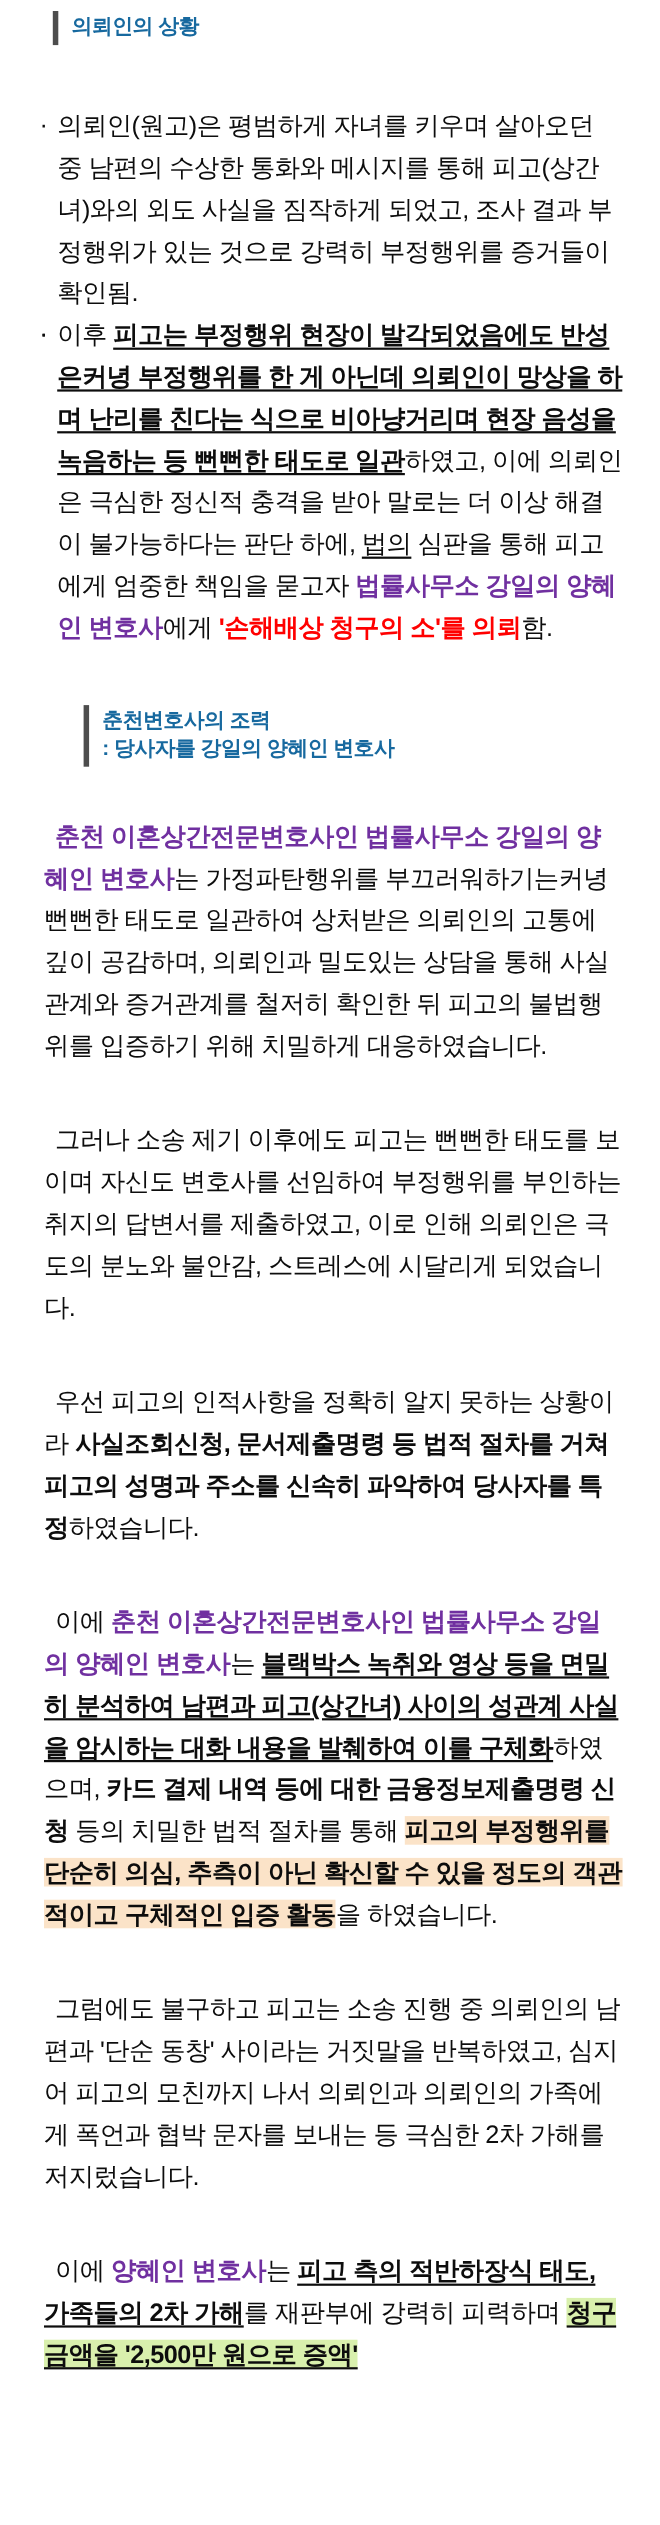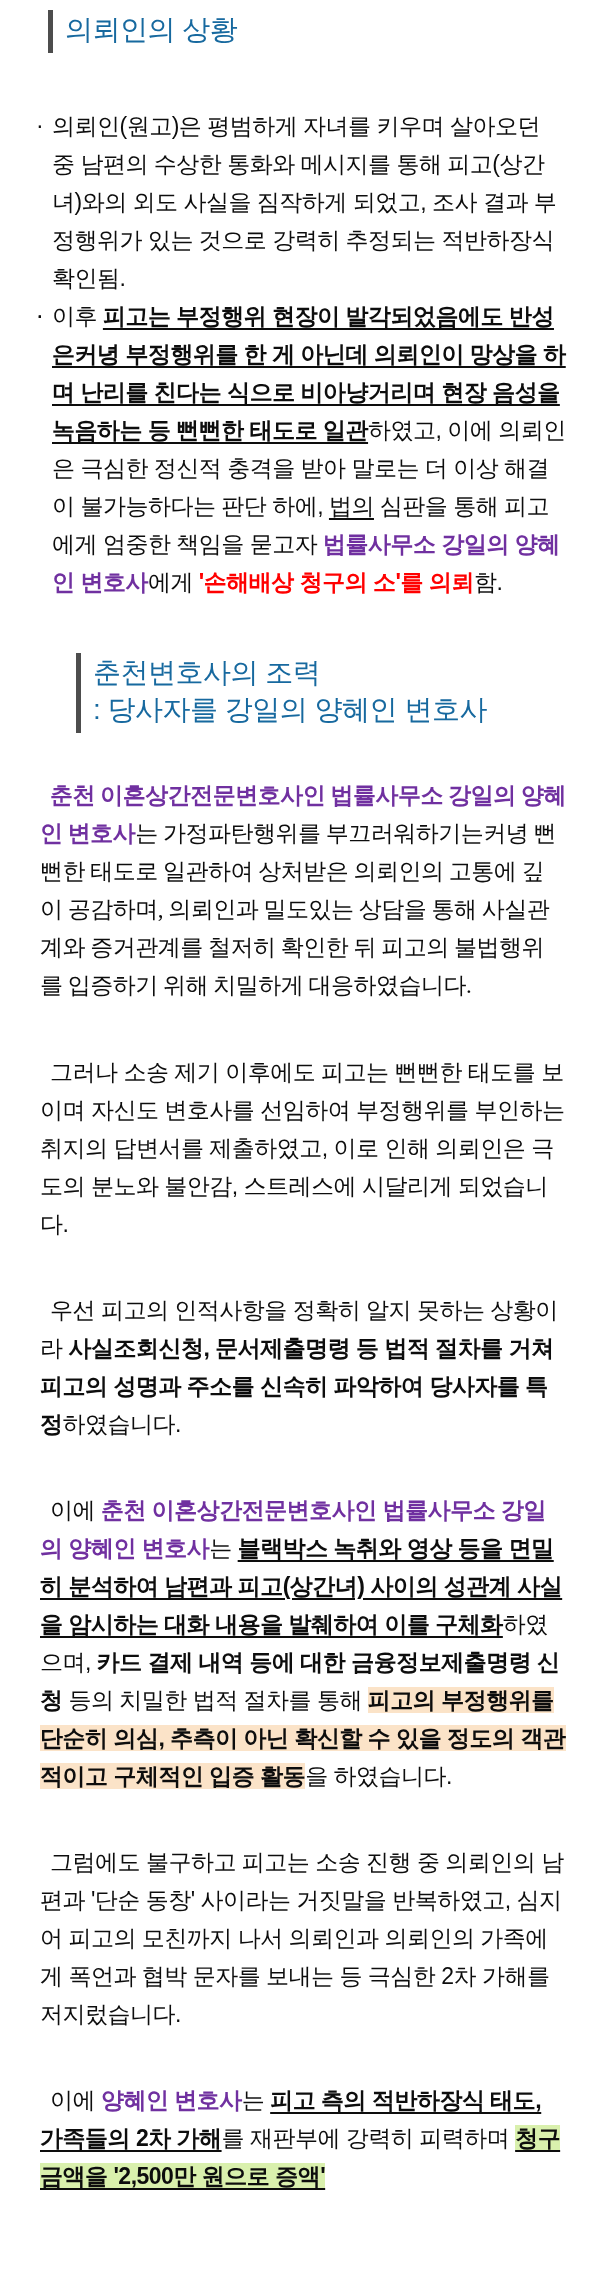--- a/index.html
+++ b/index.html
@@ -30,23 +30,23 @@
     margin-left:8px;
   }
   .sec-bar{
     width:5px;
     background:var(--bar_gray);
     flex:0 0 5px;
   }
   .sec-title{
     margin:0;
     padding:2px 0 4px 12px;
-    font-size:28px;
+    font-size:19px;
     line-height:1.32;
-    font-weight:400;
+    font-weight:700;
     color:var(--heading_blue);
     letter-spacing:-0.5px;
   }
   .sec-title .t-line{display:block;}
   #sec1-header{margin-bottom:54px;}
   #sec2-header{margin-top:52px;margin-bottom:2px;padding-left:28px;}
   
   .bullets{
     list-style:none;
     margin:0;
@@ -68,21 +68,21 @@
   }
   
   .para{
     margin:48px 0 0 0;
     font-size:23px;
     line-height:38px;
     word-break:break-all;
     text-indent:10px;
     letter-spacing:-0.5px;
   }
-  #paragraph-list .para:first-child{margin-top:44px;font-family:Liberation Serif, serif;}
+  #paragraph-list .para:first-child{margin-top:44px;}
   
   .bold{font-weight:700;}
   .underline{
     text-decoration:underline;
     text-decoration-thickness:2px;
     text-underline-offset:4px;
     text-align:center;
   }
   .purple{color:var(--purple);}
   .red{color:var(--red);}
@@ -93,21 +93,21 @@
 <body>
 
 <div class="page">
 
   <section>
     <div class="sec-header" id="sec1-header">
       <div class="sec-bar"></div>
       <h2 class="sec-title">의뢰인의 상황</h2>
     </div>
     <ul class="bullets" id="bullet-list">
-        <li><span class="marker">·</span><span>의뢰인(원고)은 평범하게 자녀를 키우며 살아오던 중 남편의 수상한 통화와 메시지를 통해 피고(상간녀)와의 외도 사실을 짐작하게 되었고, 조사 결과 부정행위가 있는 것으로 강력히 추정되는 적반하장식 확인됨.</span></li>
+        <li><span class="marker">·</span><span>의뢰인(원고)은 평범하게 자녀를 키우며 살아오던 중 남편의 수상한 통화와 메시지를 통해 피고(상간녀)와의 외도 사실을 짐작하게 되었고, 조사 결과 부정행위가 있는 것으로 강력히 부정행위를 증거들이 확인됨.</span></li>
         <li><span class="marker">·</span></li>
         <li><span class="marker">·</span><span>이후 </span><span class="bold underline">피고는 부정행위 현장이 발각되었음에도 반성은커녕 부정행위를 한 게 아닌데 의뢰인이 망상을 하며 난리를 친다는 식으로 비아냥거리며 현장 음성을 녹음하는 등 뻔뻔한 태도로 일관</span><span>하였고, 이에 의뢰인은 극심한 정신적 충격을 받아 말로는 더 이상 해결이 불가능하다는 판단 하에, </span><span class="underline">법의</span><span> 심판을 통해 피고에게 엄중한 책임을 묻고자 </span><span class="bold purple">법률사무소 강일의 양혜인 변호사</span><span>에게 </span><span class="bold red">'손해배상 청구의 소'를 의뢰</span><span>함.</span></li>
       </ul>
   </section>
 
   <section>
     <div class="sec-header" id="sec2-header">
       <div class="sec-bar"></div>
       <h2 class="sec-title">
         <span class="t-line">춘천변호사의 조력</span>

